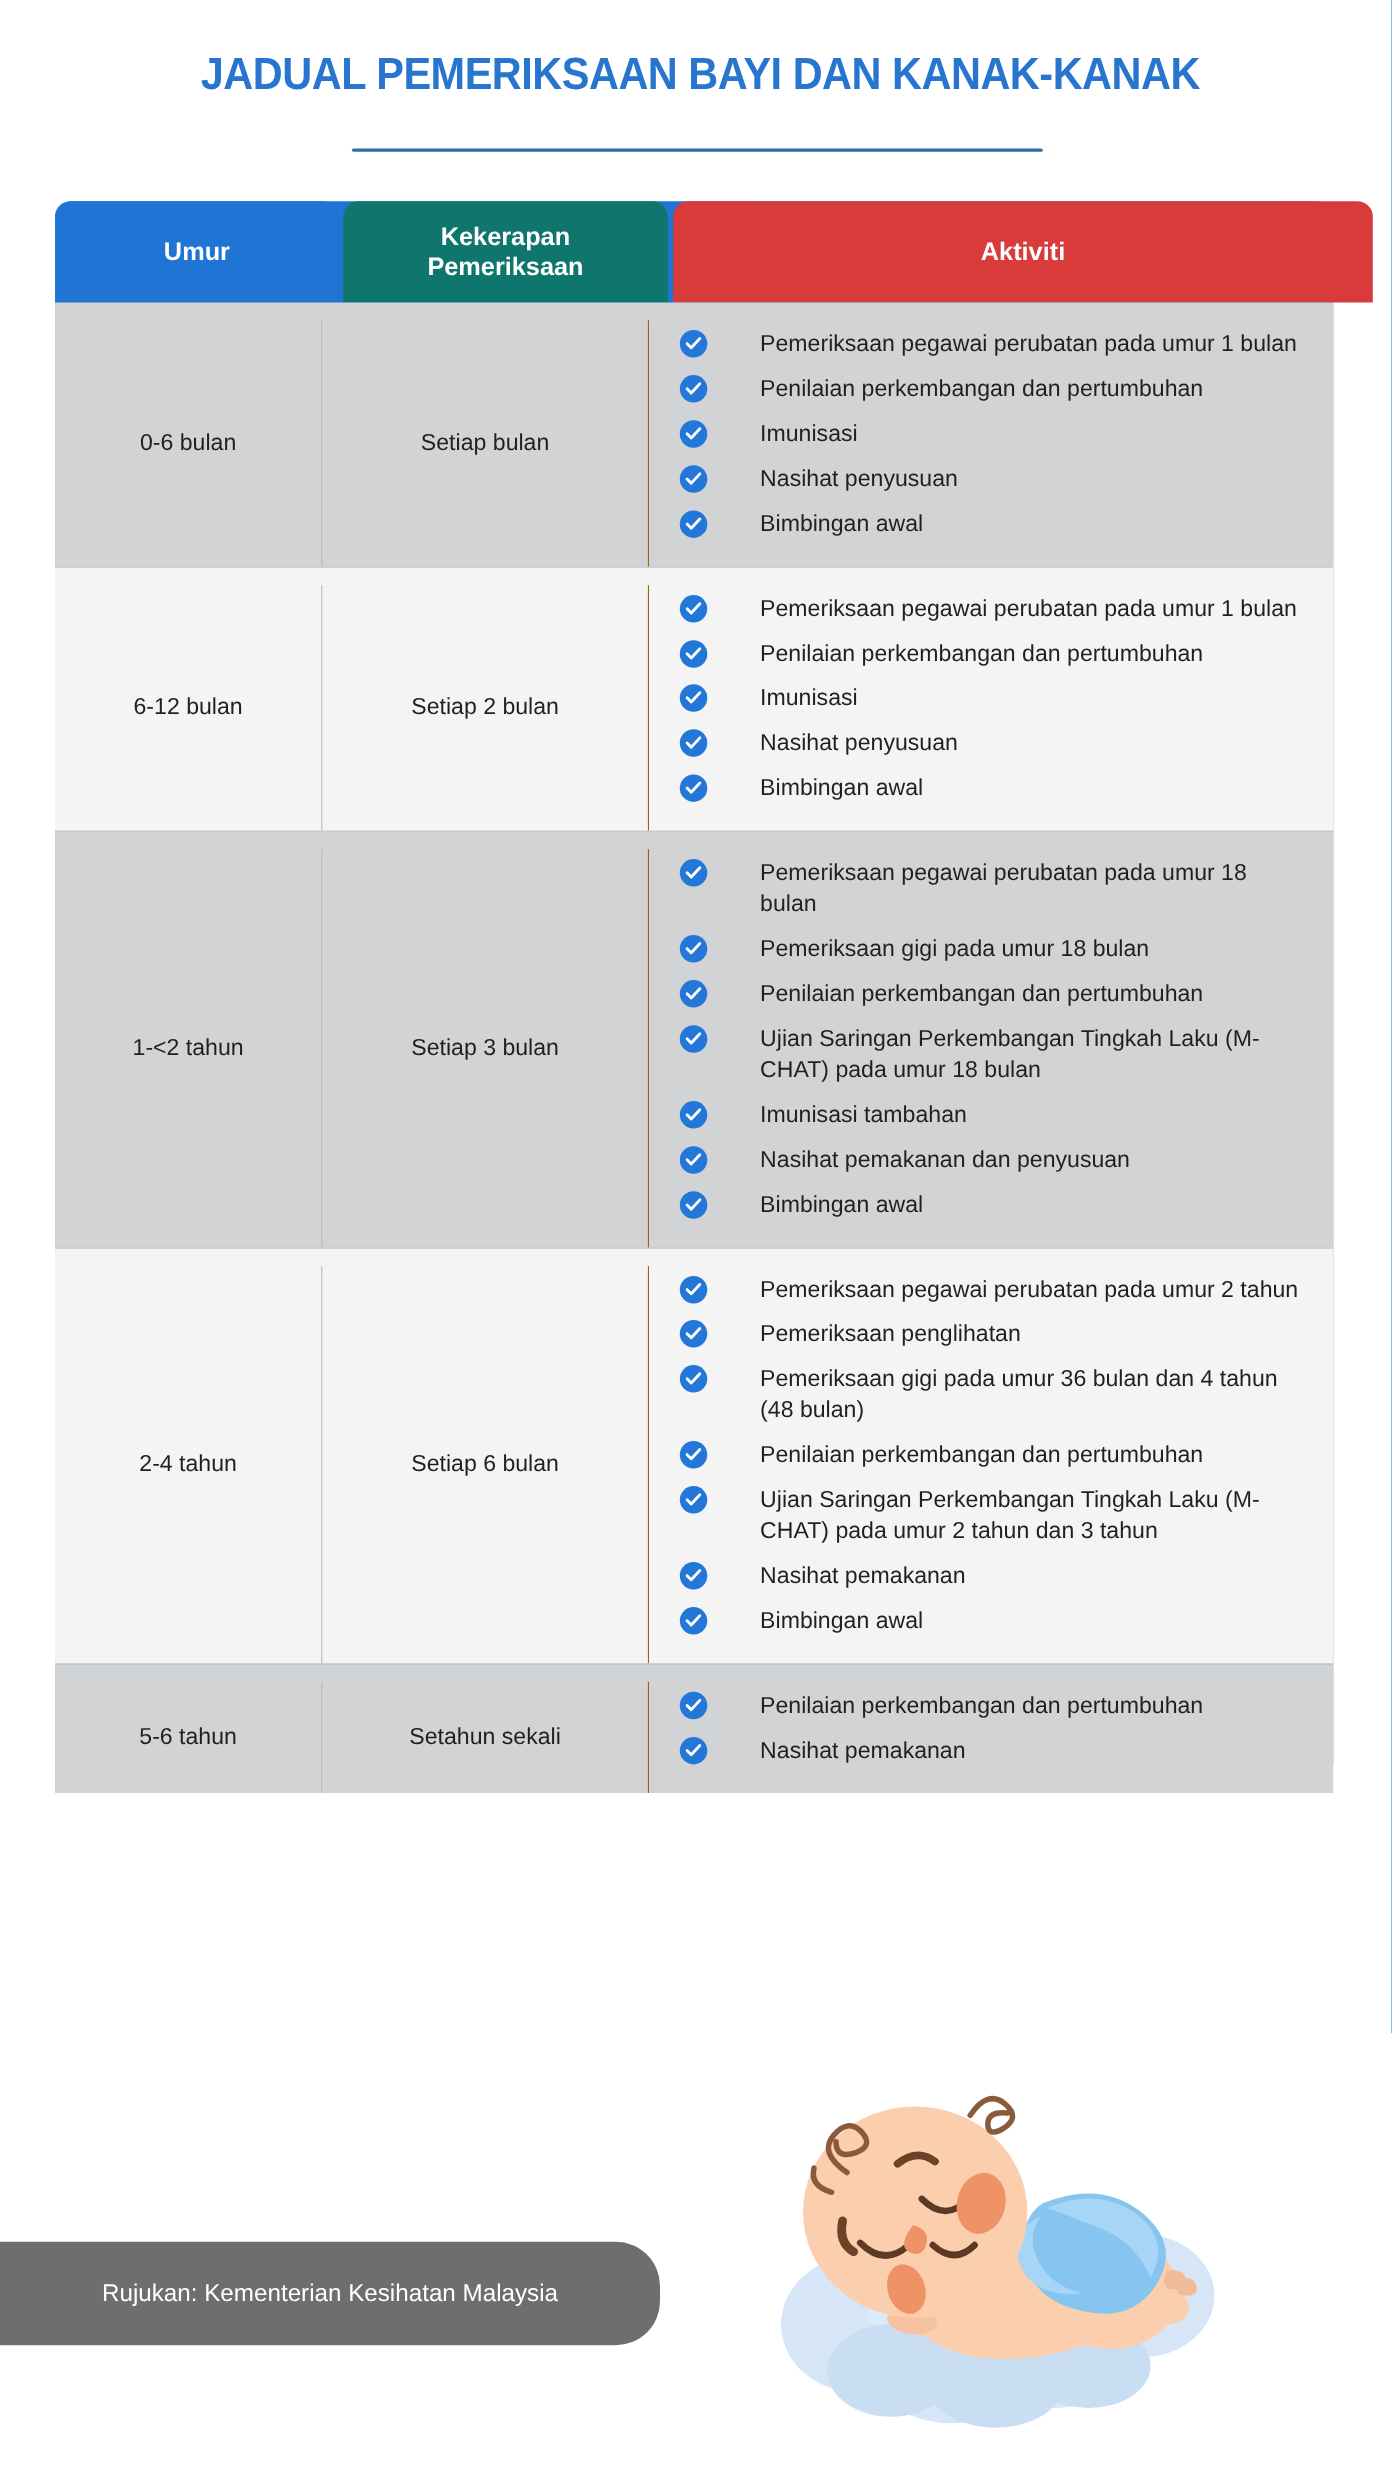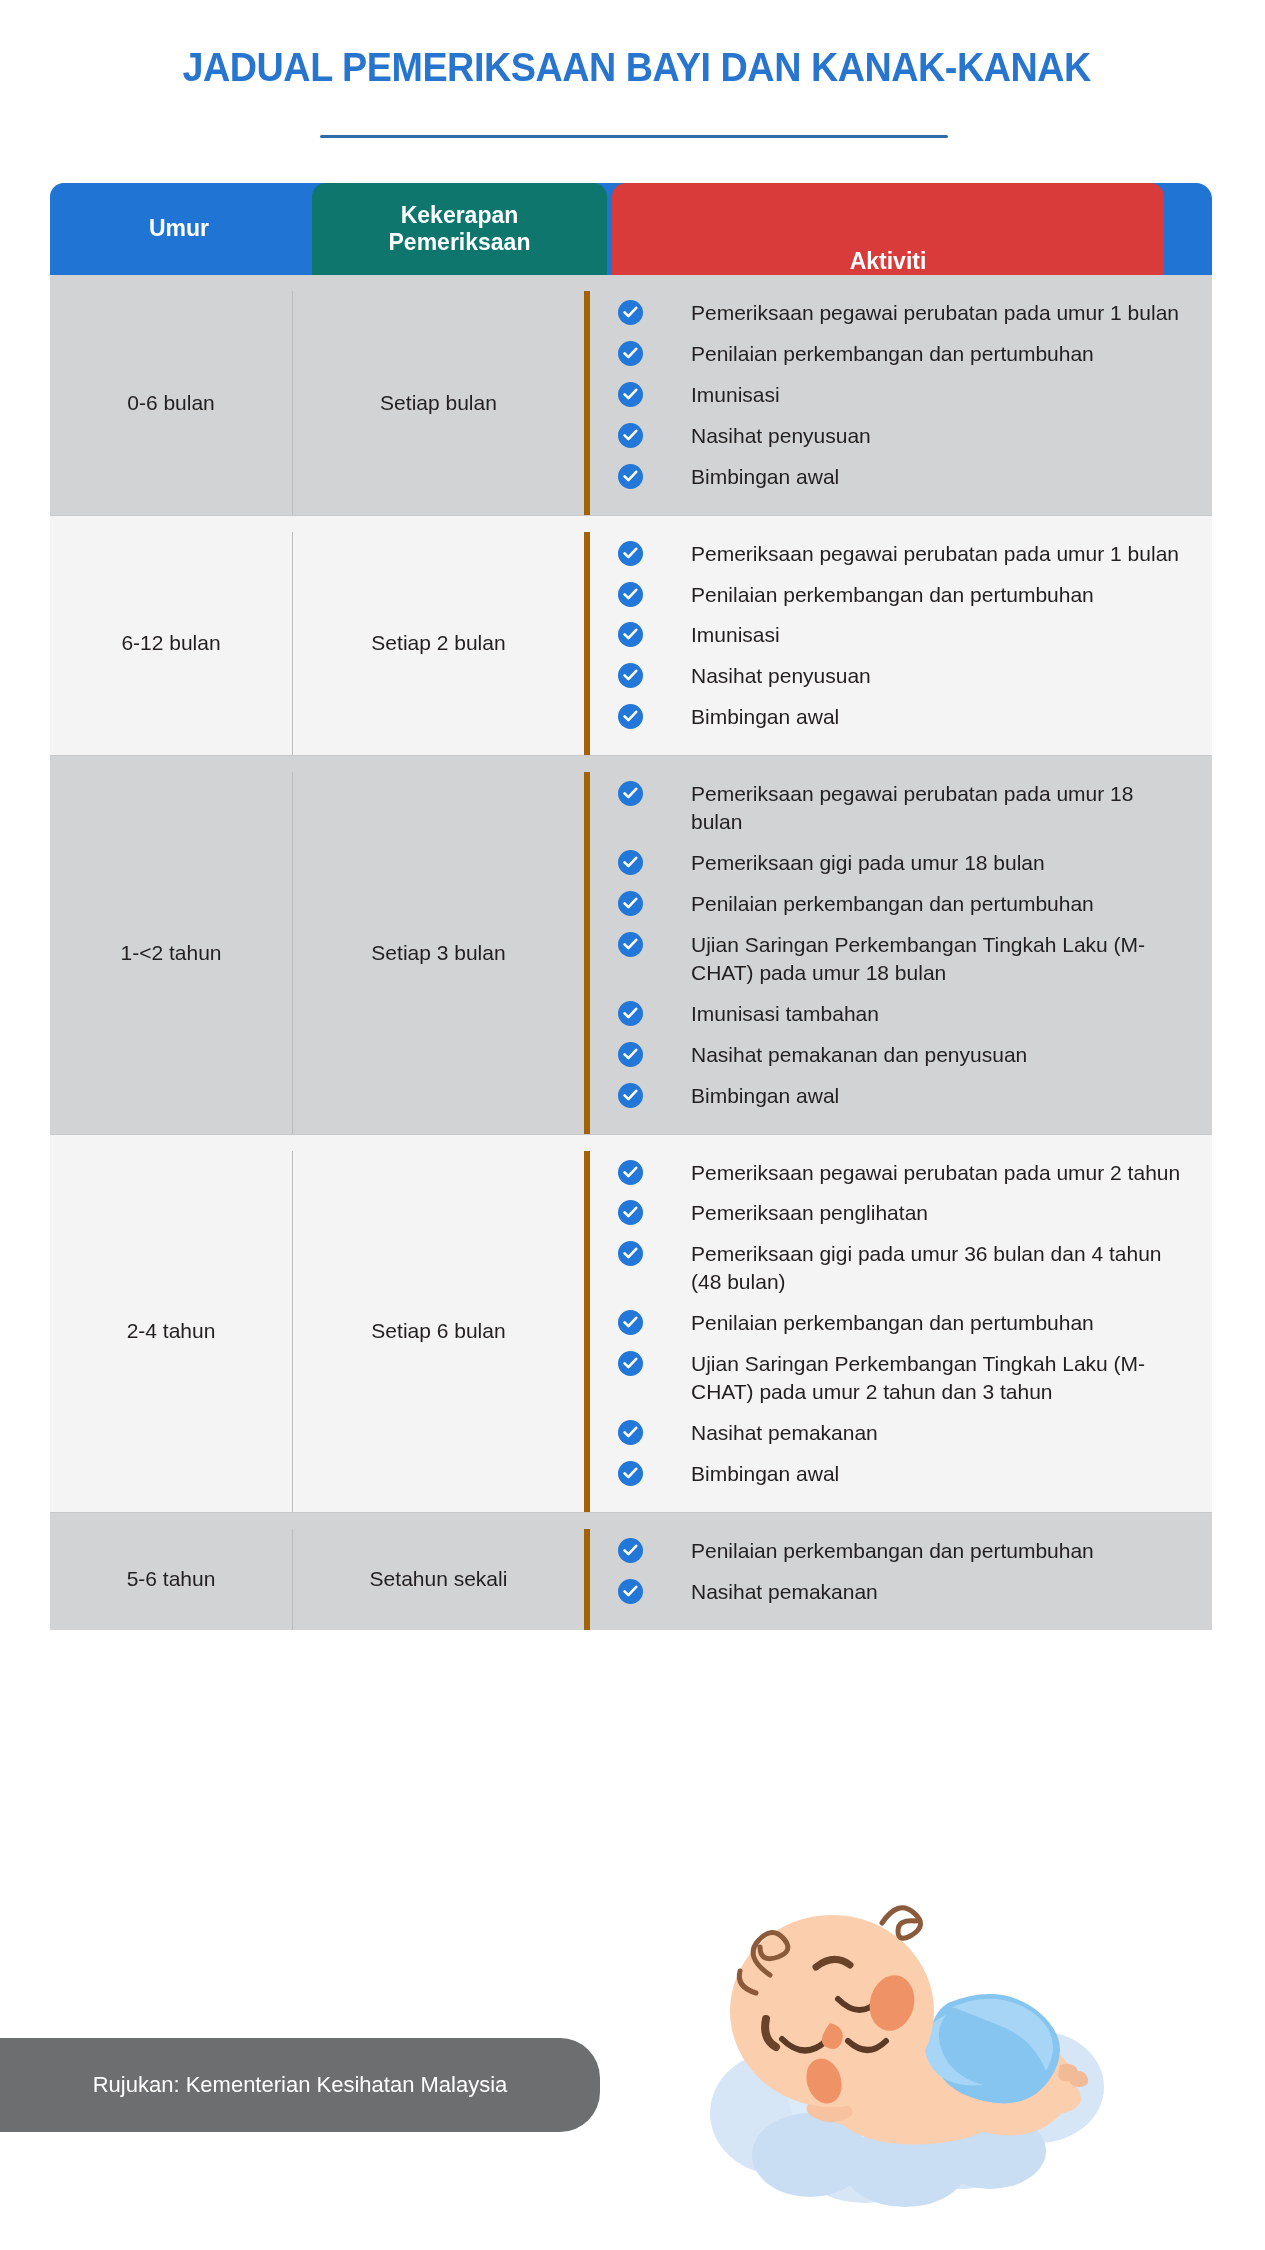--- a/index.html
+++ b/index.html
@@ -52,42 +52,42 @@
   .thead{ position:relative; height:92px; }
   .th{
     position:absolute; top:0; height:92px;
     display:flex; align-items:center; justify-content:center;
     color:#ffffff; font-weight:bold; font-size:23px;
     line-height:1.18; text-align:center;
     border-radius:14px 14px 0 0;
   }
   .th-age{ left:0;    width:258px; background:#1f74d4; }
   .th-freq{ left:262px; width:295px; background:#0f766e; }
-  .th-act{ left:562px; width:552px; background:#d93a3a;align-items:flex-end; }
+  .th-act{ left:562px; width:636px; background:#d93a3a; }
   .th span{ display:block; }
 
   
   .row{
     position:relative;
     display:flex;
     border-bottom:1px solid #c7c9cb;
   }
   .row.alt-gray{ background:#d1d3d4; }
   .row.alt-light{ background:#f4f4f4; }
   .row:last-child{ border-bottom:none; }
 
   .cell-age, .cell-freq{
     display:flex; align-items:center; justify-content:center;
     text-align:center;
     font-size:21px; color:#231f20;
     box-sizing:border-box;
     margin-top:16px;
   }
   .cell-age{ width:242px; }
-  .cell-freq{ width:298px; border-left:1px solid #b9bbbd; border-right:6px solid #a16207; }
+  .cell-freq{ width:298px; border-left:1px solid #b9bbbd; border-right:1px solid #a16207; }
   .cell-act{
     flex:1;
     box-sizing:border-box;
     padding:24px 26px 24px 28px;
   }
 
   .act-item{
     display:flex; align-items:flex-start;
     margin-bottom:13px;
     gap:36px;

